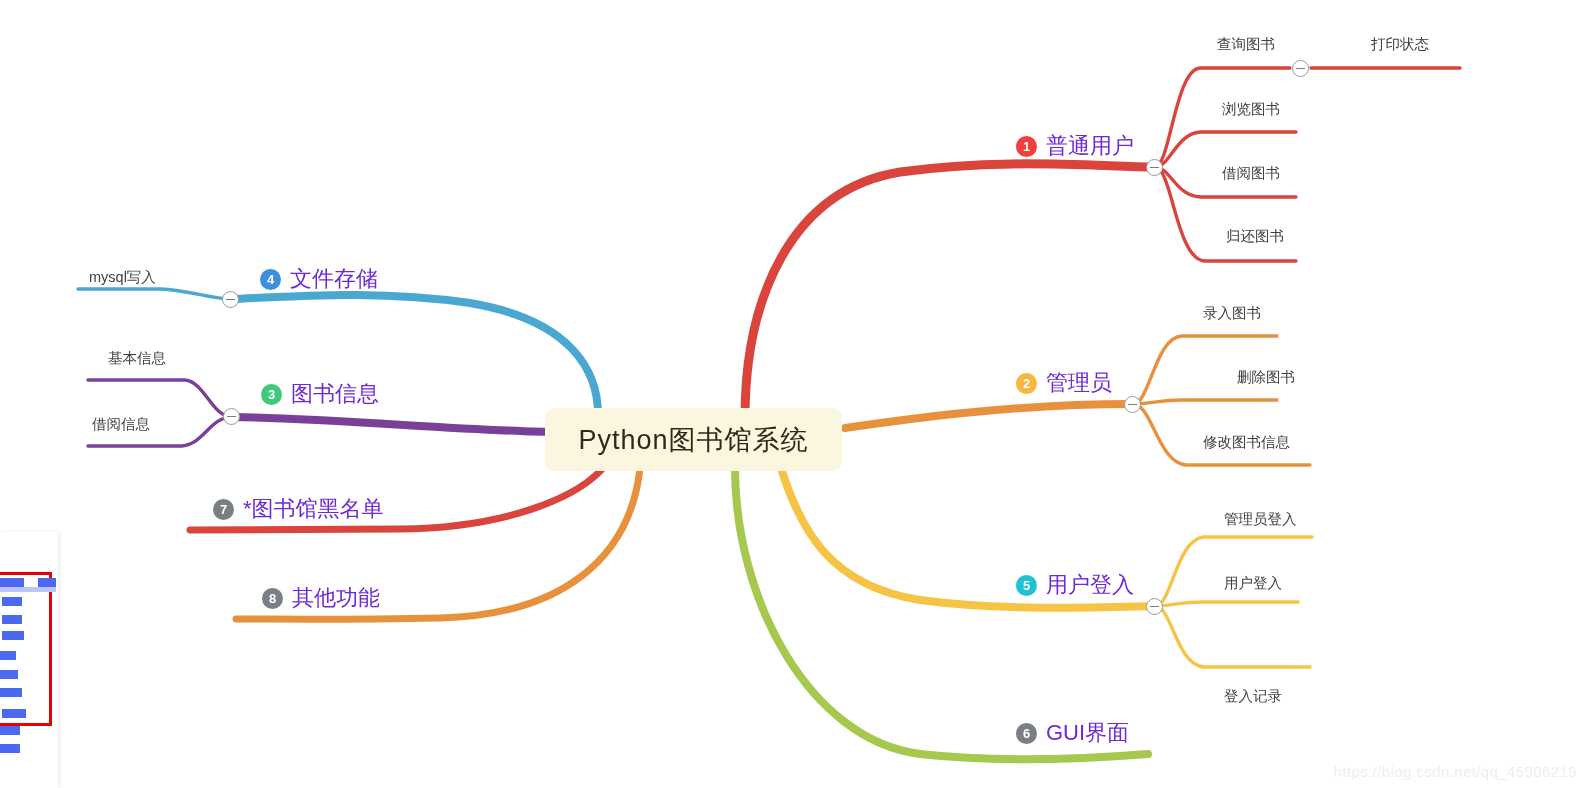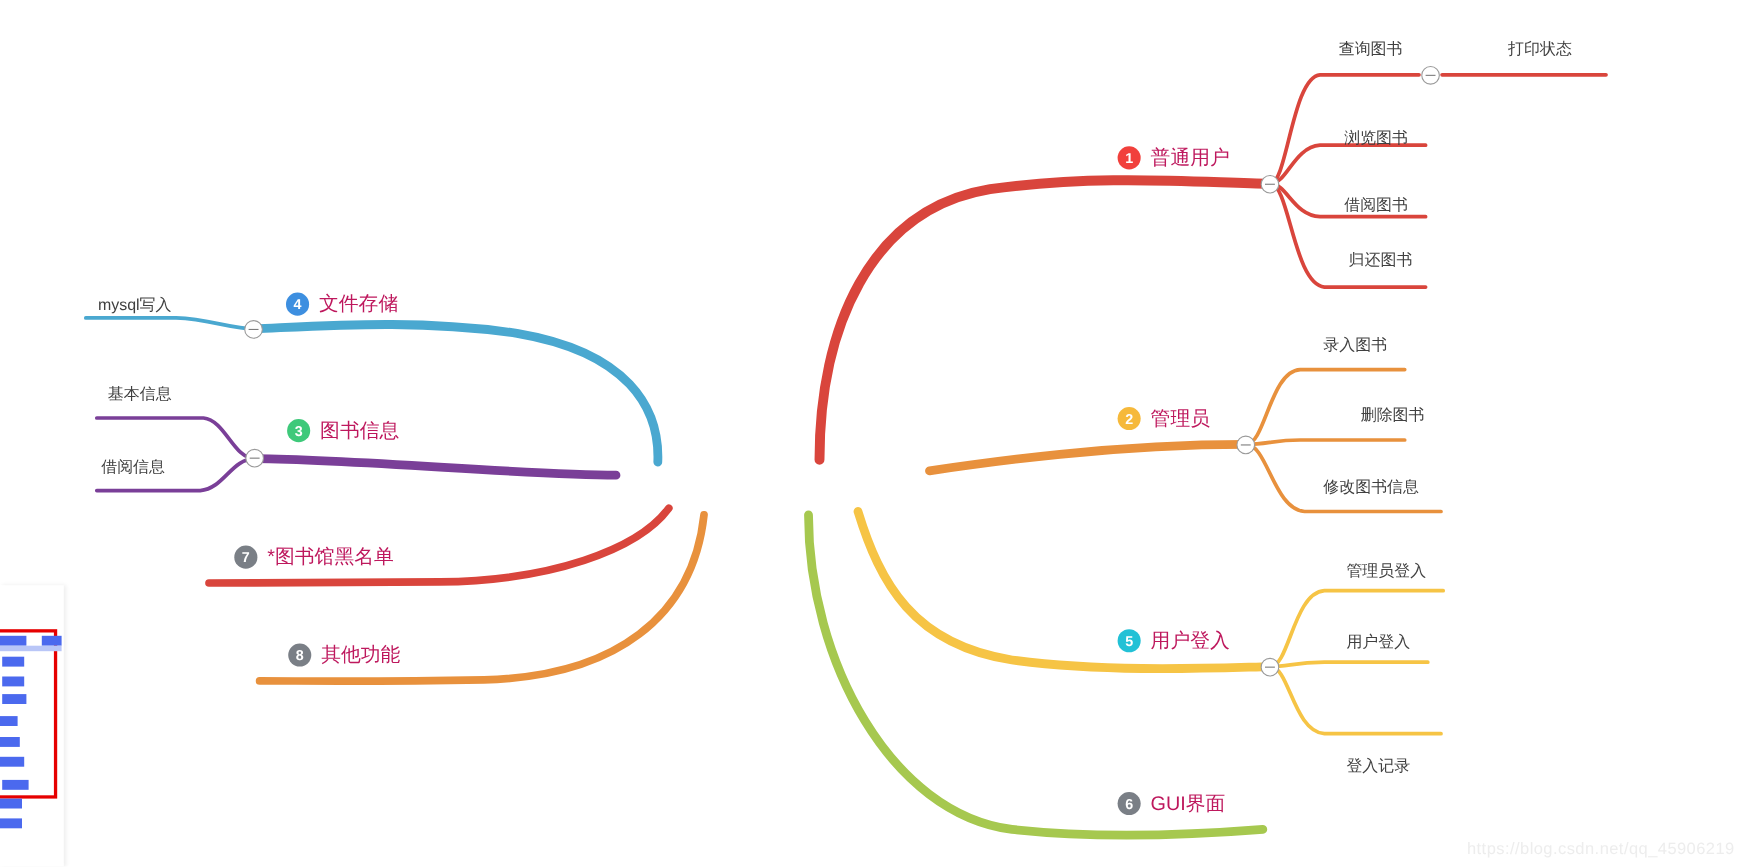--- a/index.html
+++ b/index.html
@@ -58,22 +58,22 @@
     height: 21px;
     border-radius: 50%;
     color: #ffffff;
     font-size: 13px;
     line-height: 21px;
     text-align: center;
     font-weight: bold;
     flex: 0 0 auto;
   }
   .branch-label .text {
-    font-size: 18px;
-    color: #be185d;
+    font-size: 22px;
+    color: #6d28d9;
   }
 
   
   .leaf-label {
     position: absolute;
     white-space: nowrap;
     font-size: 14.5px;
     color: #404040;
     z-index: 11;
   }
@@ -172,20 +172,23 @@
 
     <path d="M 560 432 C 480 432 330 418 232 417" fill="none" stroke="#7a3f98" stroke-width="8" stroke-linecap="round"></path>
     <path d="M 232 417 C 212 417 205 382 185 380 L 88 380" fill="none" stroke="#7a3f98" stroke-width="3.4" stroke-linecap="round"></path>
     <path d="M 232 417 C 210 417 204 444 182 446 L 88 446" fill="none" stroke="#7a3f98" stroke-width="3.4" stroke-linecap="round"></path>
 
     <path d="M 608 462 C 580 500 500 528 400 529 C 320 530 240 530 190 530" fill="none" stroke="#d9453c" stroke-width="7" stroke-linecap="round"></path>
 
     <path d="M 640 468 C 630 560 560 615 440 618 C 340 620 280 619 236 619" fill="none" stroke="#e8913d" stroke-width="7" stroke-linecap="round"></path>
   </svg>
 
+  <div class="center-node">
+    <span class="label">Python图书馆系统</span>
+  </div>
 
   <div class="branch-label" style="left:1016px; top:131px;">
     <span class="badge" style="background: rgb(241, 64, 60); font-size: 13px; line-height: 21px;">1</span>
     <span class="text">普通用户</span>
   </div>
 
   <div class="branch-label" style="left:1016px; top:368px;">
     <span class="badge" style="background:#f6b93b;">2</span>
     <span class="text">管理员</span>
   </div>
@@ -215,34 +218,34 @@
     <span class="text">*图书馆黑名单</span>
   </div>
 
   <div class="branch-label" style="left:262px; top:583px;">
     <span class="badge" style="background:#7a7f86;">8</span>
     <span class="text">其他功能</span>
   </div>
 
   <div class="leaf-label" style="left:1217px; top:35px;">查询图书</div>
   <div class="leaf-label" style="left:1371px; top:35px;">打印状态</div>
-  <div class="leaf-label" style="left:1222px; top:100px;margin-top:16px;">浏览图书</div>
-  <div class="leaf-label" style="left:1222px; top:177px;">借阅图书</div>
+  <div class="leaf-label" style="left:1222px; top:100px;">浏览图书</div>
+  <div class="leaf-label" style="left:1222px; top:164px;">借阅图书</div>
   <div class="leaf-label" style="left:1226px; top:227px;">归还图书</div>
 
   <div class="leaf-label" style="left:1203px; top:304px;">录入图书</div>
   <div class="leaf-label" style="left:1200px; top:368px;margin-left:37px;">删除图书</div>
   <div class="leaf-label" style="left:1203px; top:433px;">修改图书信息</div>
 
   <div class="leaf-label" style="left:1224px; top:510px;">管理员登入</div>
   <div class="leaf-label" style="left:1224px; top:574px;">用户登入</div>
   <div class="leaf-label" style="left:1224px; top:639px;margin-top:48px;">登入记录</div>
 
   <div class="leaf-label" style="left:89px; top:268px;">mysql写入</div>
-  <div class="leaf-label" style="left:98px; top:349px;text-align:right;">基本信息</div>
+  <div class="leaf-label" style="left:108px; top:349px;text-align:right;">基本信息</div>
   <div class="leaf-label" style="left:92px; top:415px;">借阅信息</div>
 
   <div class="toggle" style="left:1146px; top:159px;"></div>
   <div class="toggle" style="left:1292px; top:60px;"></div>
   <div class="toggle" style="left:1124px; top:396px;"></div>
   <div class="toggle" style="left:1146px; top:598px;"></div>
   <div class="toggle" style="left:222px; top:291px;"></div>
   <div class="toggle" style="left:223px; top:408px;"></div>
 
   <div class="left-panel">

